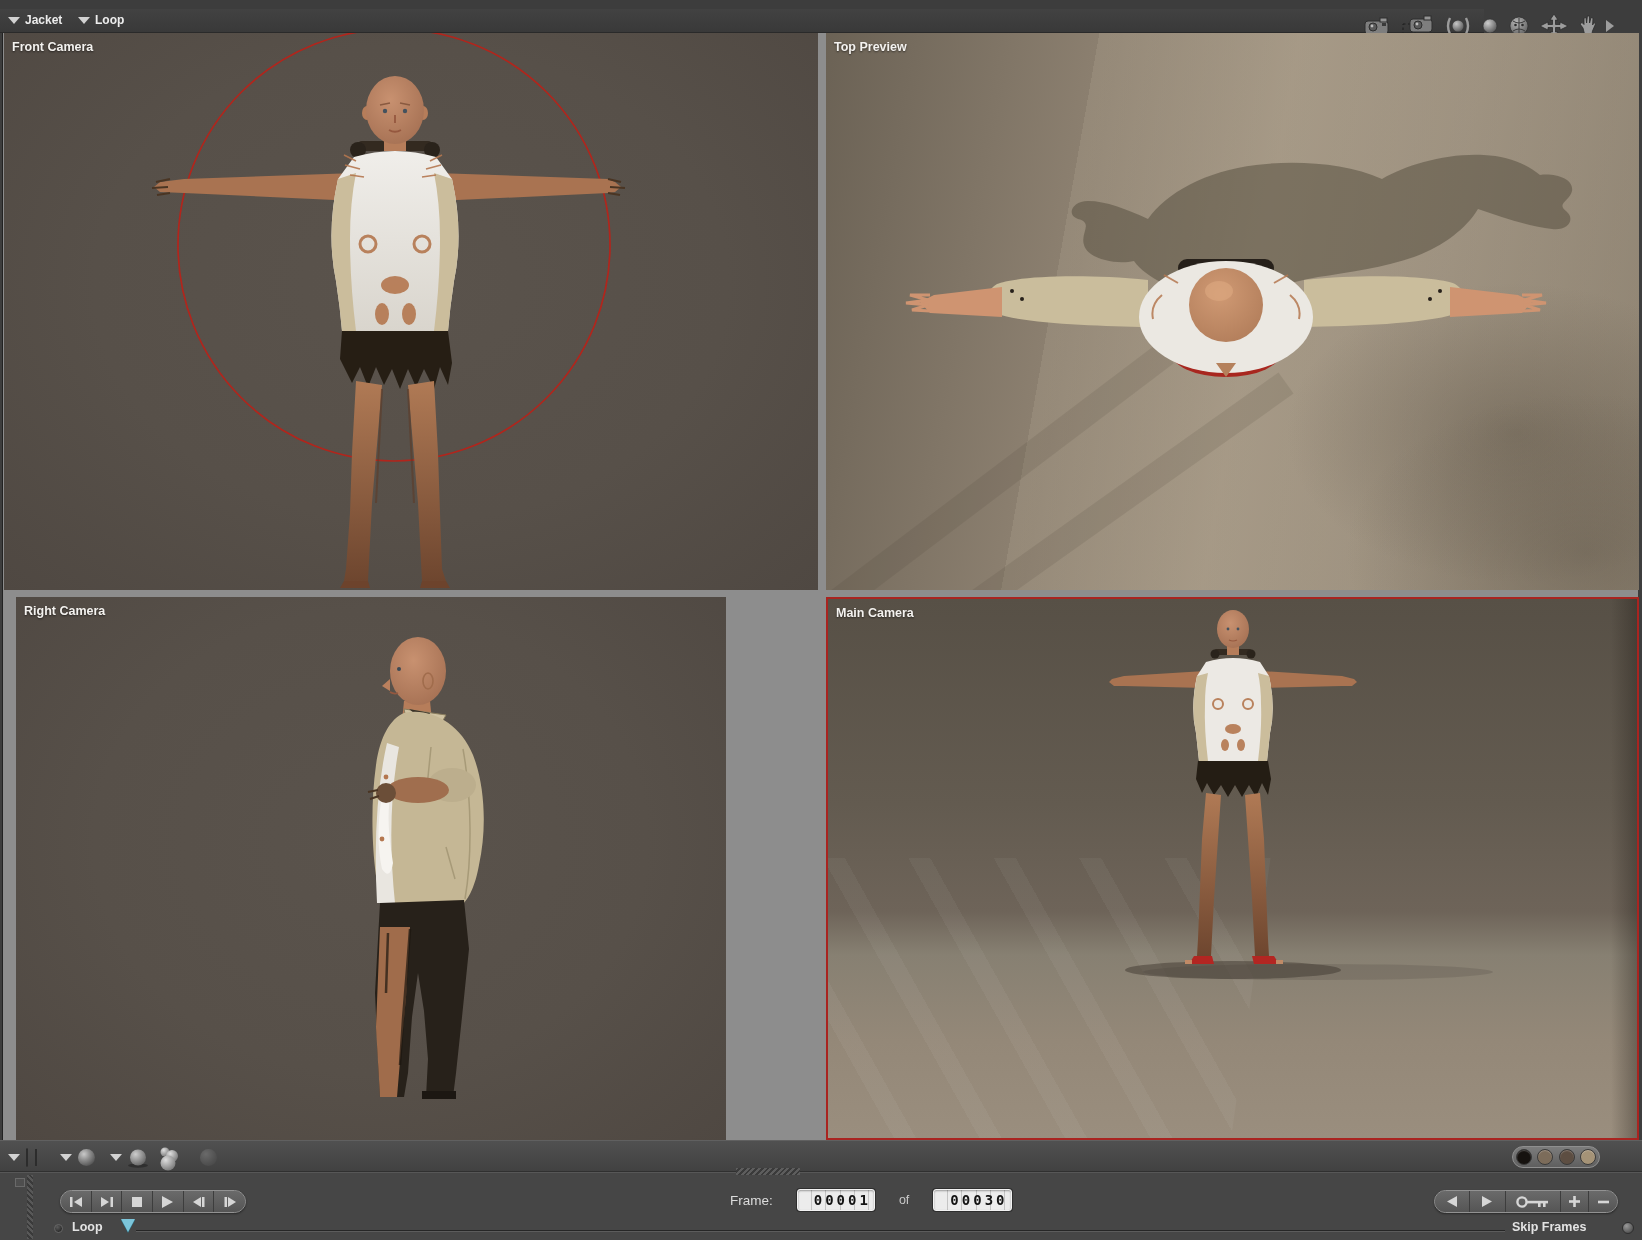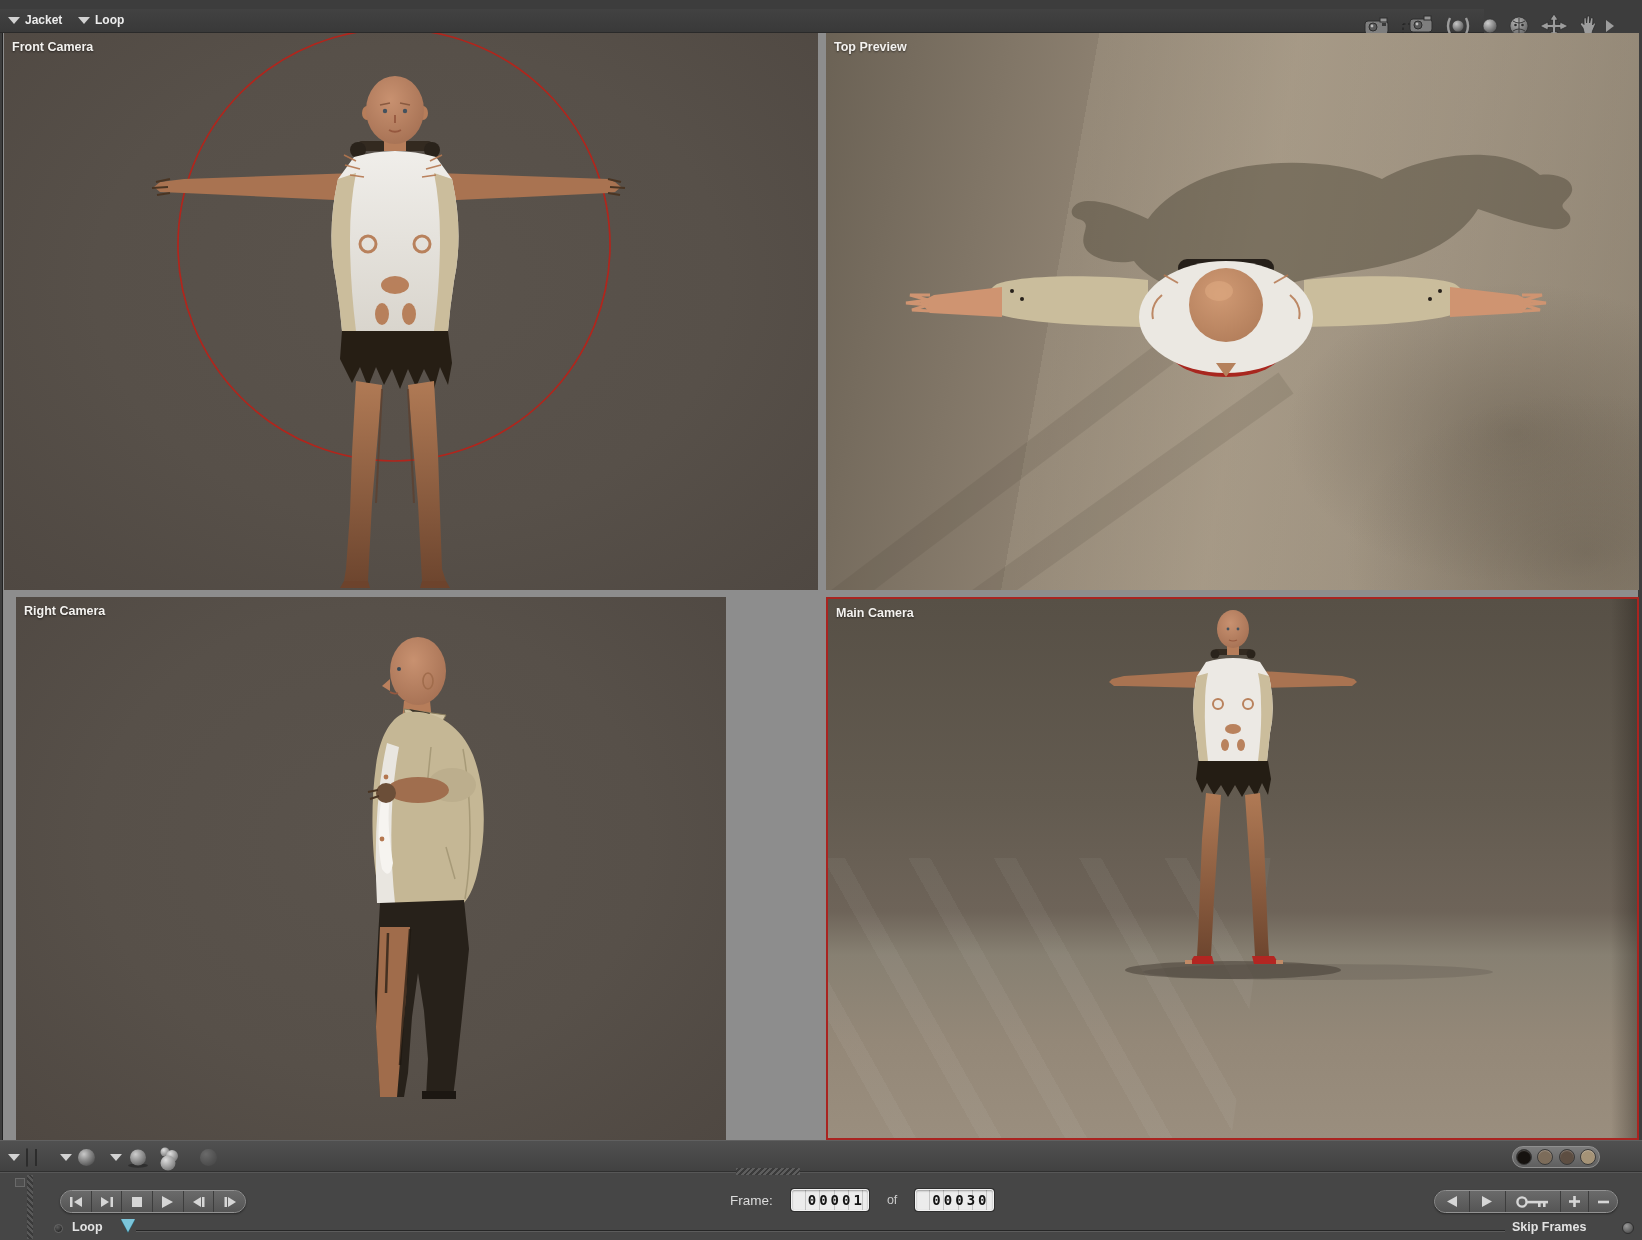--- a/index.html
+++ b/index.html
@@ -48,21 +48,21 @@
   .anim-panel { position:absolute; top:1172px; left:0; width:1642px; height:68px; background:#464646; border-top:1px solid #575757; }
   .grip-v { position:absolute; left:27px; top:2px; width:6px; height:64px; background:repeating-linear-gradient(45deg,#585858 0 2px,#3a3a3a 2px 4px); }
   .grip-box { position:absolute; left:15px; top:5px; width:10px; height:9px; border:1px solid #6a6a6a; background:#4e4e4e; }
   .grip-h { position:absolute; left:736px; top:-5px; width:64px; height:7px; background:repeating-linear-gradient(135deg,#5d5d5d 0 2px,#3a3a3a 2px 4px); }
   .pill { position:absolute; height:23px; background:#565656; border:1px solid #929292; border-radius:13px; display:flex; overflow:hidden; box-shadow:0 1px 2px rgba(0,0,0,.4), inset 0 1px 0 rgba(255,255,255,.18); }
   .pbtn { height:100%; display:flex; align-items:center; justify-content:center; background:linear-gradient(#6a6a6a,#555); border-right:1px solid #3d3d3d; cursor:default; }
   .pbtn:last-child { border-right:none; }
   .transport-pill { left:60px; top:17px; width:186px; }
   .transport-pill .pbtn { width:31px; }
   .edit-pill { left:1434px; top:17px; width:184px; }
-  .frame-box { position:absolute; top:16px; left:730px; display:flex; align-items:center; gap:18px; }
+  .frame-box { position:absolute; top:16px; left:730px; display:flex; align-items:center; gap:24px; }
   .frame-lbl { color:#dcdcdc; font-size:13.5px; }
   .counter { font-family:"DejaVu Sans Mono", monospace; font-weight:bold; font-size:14px; color:#141414; letter-spacing:3px; padding:2px 3px 2px 16px; border-radius:3px; border:1px solid #f2f2f2; background:repeating-linear-gradient(90deg,#ececec 0 13.2px,#c4c4c4 13.2px 14.2px); box-shadow:0 0 0 1px #2e2e2e, inset 0 1px 2px rgba(0,0,0,.35); }
   .of-lbl { color:#c9c9c9; font-size:12.5px; }
   .loop-row { position:absolute; top:46px; left:0; width:1642px; height:20px; }
   .ind-dot { position:absolute; left:54px; top:5px; width:9px; height:9px; border-radius:50%; background:radial-gradient(circle at 35% 30%, #5c5c5c, #262626 80%); border:1px solid #666; }
   .loop-lbl { position:absolute; left:72px; top:1px; color:#e3e3e3; font-size:12.5px; font-weight:bold; }
   .tl-marker { position:absolute; left:121px; top:0px; width:0; height:0; border-left:7px solid transparent; border-right:7px solid transparent; border-top:13px solid #7cc5da; filter:drop-shadow(0 1px 0 #2a7286); }
   .tl-track { position:absolute; left:136px; top:11px; width:1369px; height:2px; background:#262626; border-bottom:1px solid #5c5c5c; }
   .skip-lbl { position:absolute; left:1512px; top:1px; color:#e3e3e3; font-size:12.5px; font-weight:bold; }
   .skip-dot { position:absolute; left:1622px; top:3px; width:12px; height:12px; border-radius:50%; background:radial-gradient(circle at 35% 30%, #9a9a9a, #4e4e4e 80%); border:1px solid #2e2e2e; }

